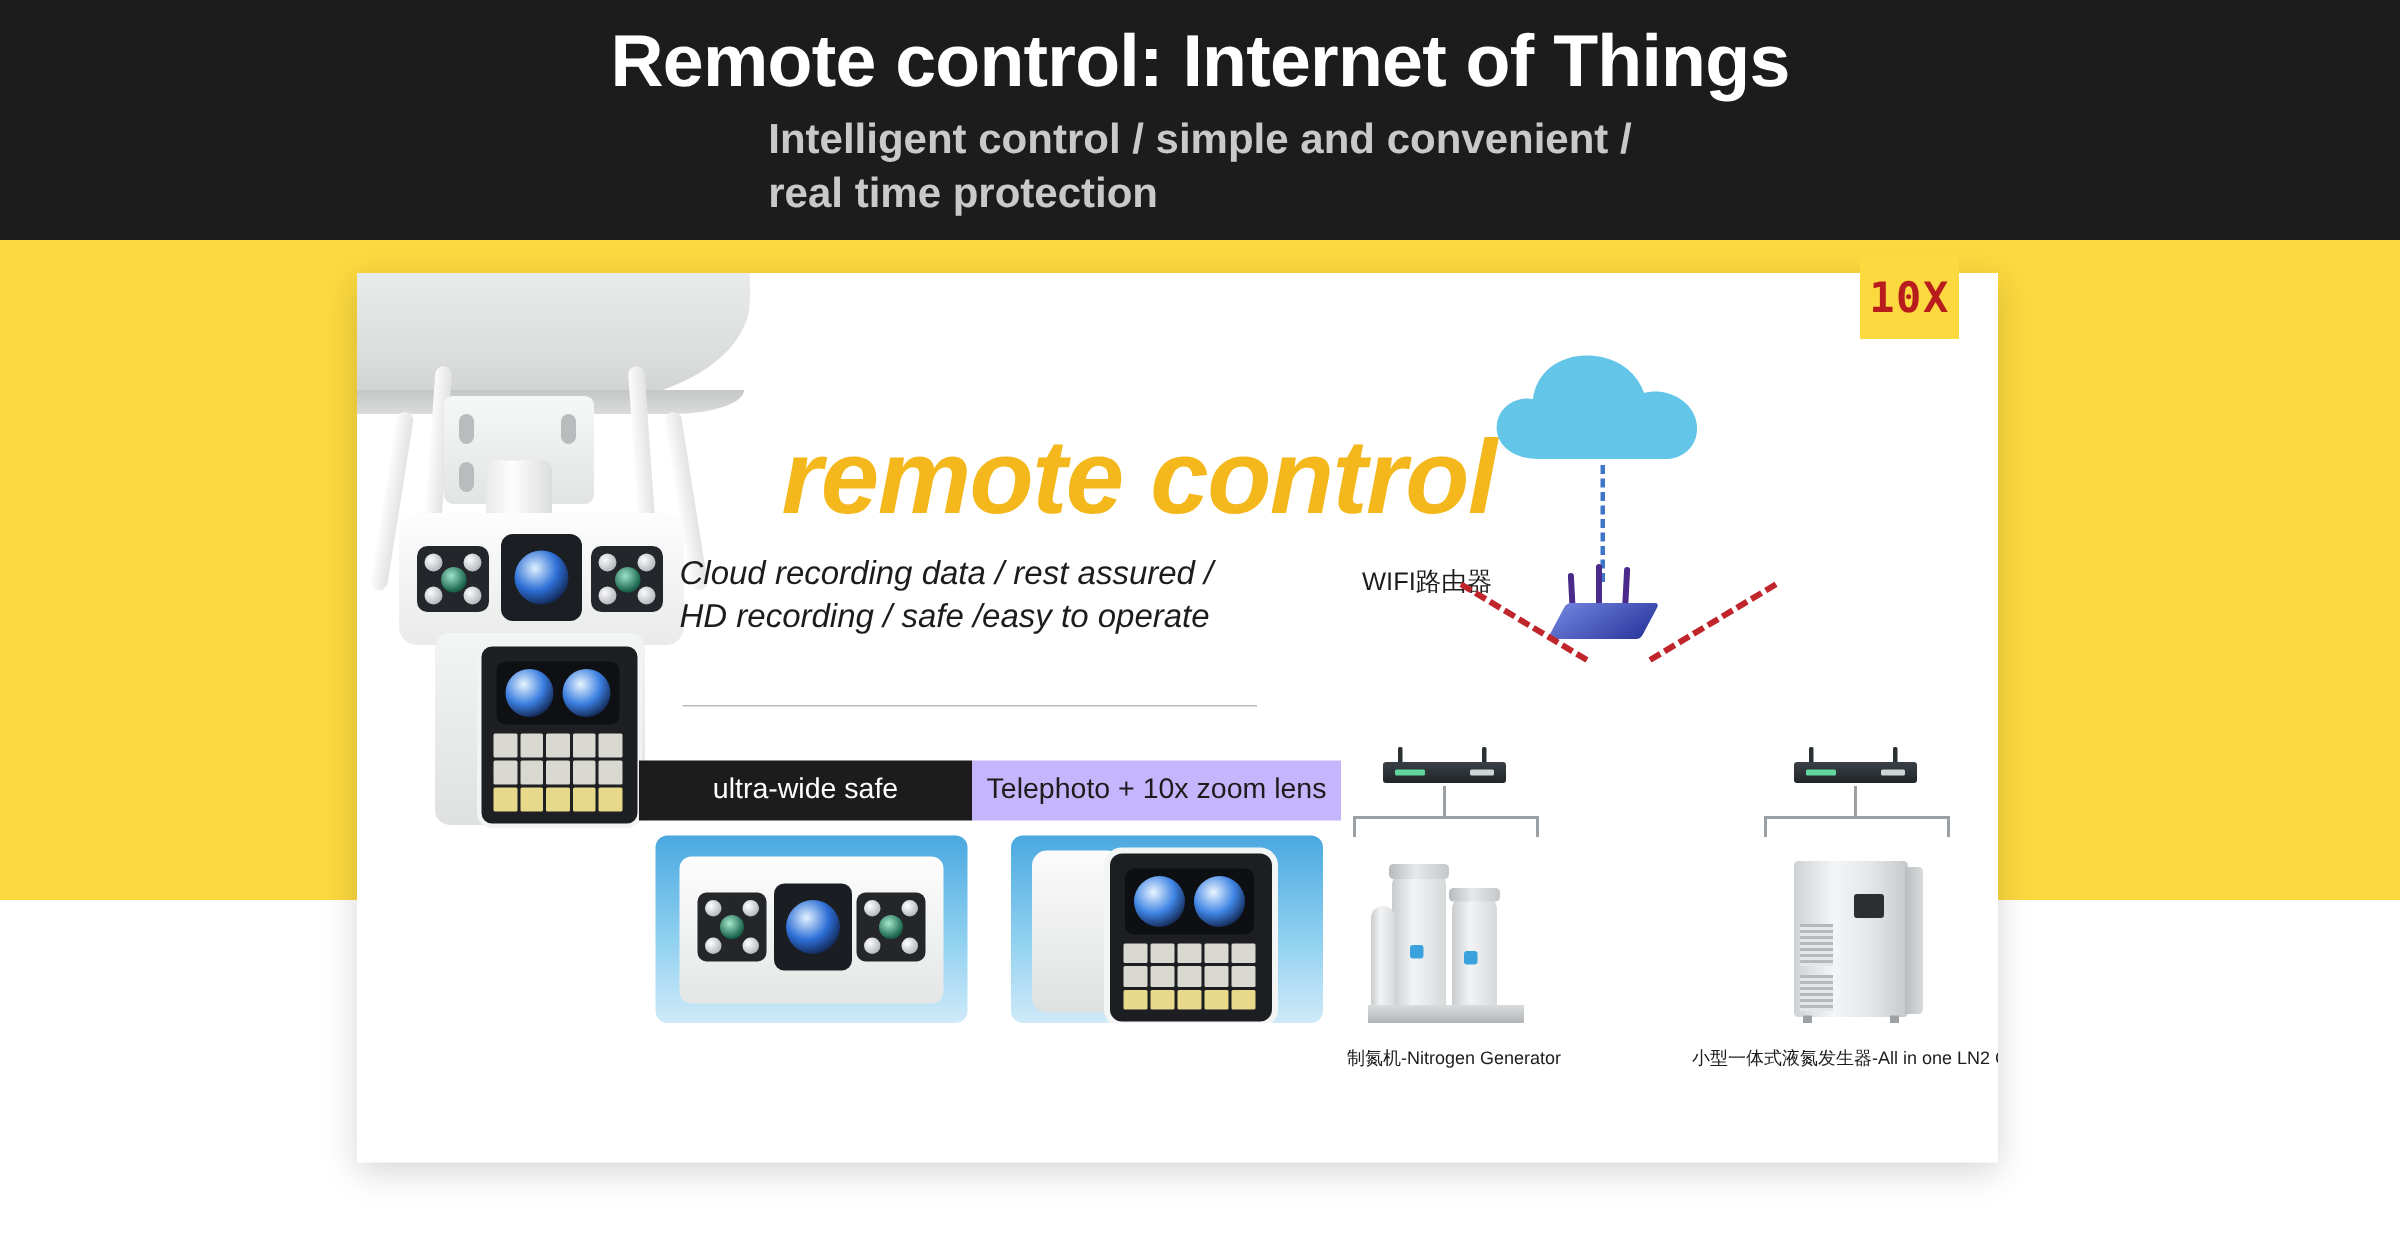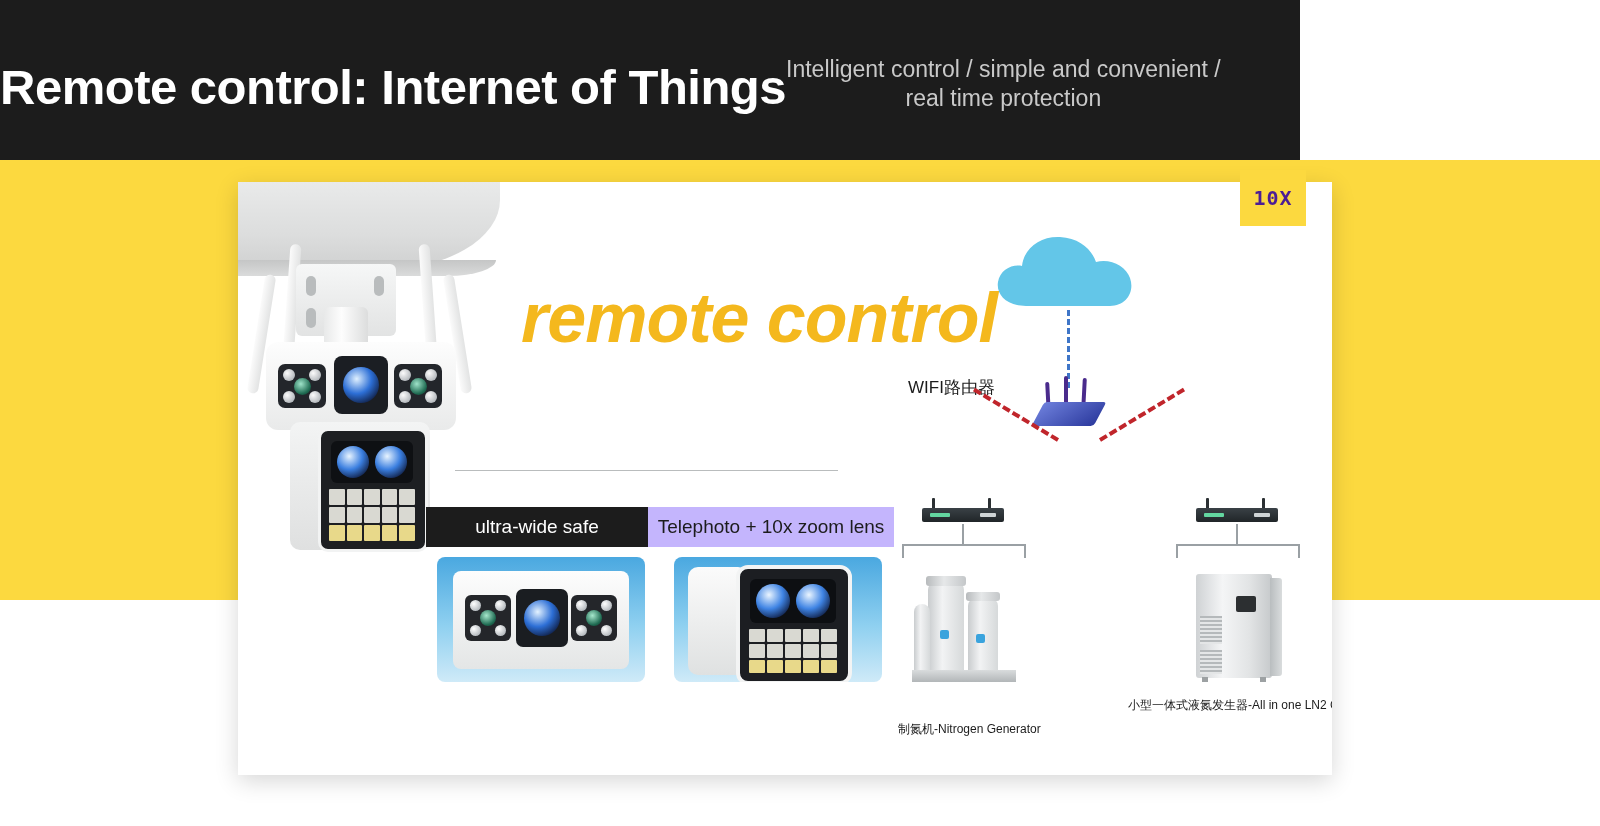--- a/index.html
+++ b/index.html
@@ -7,35 +7,35 @@
     width:1600px;height:826px;
     background:#ffffff;
     font-family:"Liberation Sans", sans-serif;
     overflow:hidden;
     position:relative;
   }
   .stage{position:relative;width:1600px;height:826px;overflow:hidden;background:#ffffff;}
 
   
   .header{
-    position:absolute;left:0;top:0;width:1300px;height:160px;
+    position:absolute;left:0;top:0;width:1600px;height:160px;
     background:#1c1c1c;
-    display:flex;flex-direction:row;align-items:center;justify-content:flex-start;
+    display:flex;flex-direction:column;align-items:center;justify-content:flex-start;
   }
   .header-title{
     margin-top:16px;
     font-size:49px;font-weight:bold;color:#ffffff;
     letter-spacing:-0.5px;line-height:1.05;
     white-space:nowrap;
     font-family:"Liberation Sans", sans-serif;
   }
   .header-sub{
     margin-top:8px;
-    font-size:23px;color:#c9c9c9;line-height:1.28;text-align:center;
-    font-weight:400;
+    font-size:28px;color:#c9c9c9;line-height:1.28;text-align:left;
+    font-weight:700;
   }
 
   
   .yellow-band{
     position:absolute;left:0;top:160px;width:1600px;height:440px;
     background:#fcd93f;
   }
 
   
   .card{
@@ -44,21 +44,21 @@
     box-shadow:0 6px 22px rgba(0,0,0,0.16);
     overflow:hidden;
   }
 
   
   .badge-10x{
     position:absolute;left:1240px;top:170px;width:66px;height:56px;
     background:#fcd93f;
     display:flex;align-items:center;justify-content:center;
     font-family:"DejaVu Sans Mono", monospace;
-    font-size:20px;font-weight:bold;color:#4c1d95;letter-spacing:1px;
+    font-size:28px;font-weight:bold;color:#b91c1c;letter-spacing:1px;
     z-index:6;
   }
 
   
   .cam-wrap{position:absolute;left:0px;top:0px;width:262px;height:370px;}
   .eave{
     position:absolute;left:0px;top:0px;width:262px;height:88px;
     background:linear-gradient(180deg,#e9eaea 0%,#dcdddd 60%,#cfd0d0 100%);
     border-bottom-right-radius:120px 70px;
   }
@@ -339,20 +339,21 @@
             <div class="led warm"></div>
             <div class="led warm"></div>
             <div class="led warm"></div>
           </div>
         </div>
       </div>
     </div>
 
     <div class="headline">remote control</div>
 
+    <div class="sub-italic">Cloud recording data / rest assured / HD recording / safe /easy to operate</div>
     <div class="divider"></div>
 
     <div class="bar black">ultra-wide safe</div>
     <div class="bar yellow">Telephoto + 10x zoom lens</div>
 
     <div class="photo p1">
       <div class="ph1-body">
         <div class="ph1-mod" style="left:12px;">
           <div class="ir" style="left:5px;top:5px;"></div>
           <div class="ir" style="left:30px;top:5px;"></div>
@@ -444,21 +445,21 @@
           <div class="tank" style="left:18px;top:12px;width:36px;height:92px;"></div>
           <div class="cap" style="left:16px;top:6px;width:40px;height:10px;"></div>
           <div class="tank" style="left:58px;top:28px;width:30px;height:76px;"></div>
           <div class="cap" style="left:56px;top:22px;width:34px;height:9px;"></div>
           <div class="tank" style="left:4px;top:34px;width:16px;height:70px;"></div>
           <div class="dot" style="left:30px;top:60px;"></div>
           <div class="dot" style="left:66px;top:64px;"></div>
           <div class="base"></div>
         </div>
       </div>
-      <div class="eq-label" style="left:0px;margin-top:24px;">制氮机-Nitrogen Generator</div>
+      <div class="eq-label" style="left:0px;">制氮机-Nitrogen Generator</div>
 
       <div class="equip" style="left:292px;">
         <div class="ln2">
           <div class="body"></div>
           <div class="side"></div>
           <div class="vent" style="top:46px;height:28px;"></div>
           <div class="vent" style="top:80px;height:24px;"></div>
           <div class="panel"></div>
           <div class="feet" style="left:12px;"></div>
           <div class="feet" style="left:70px;"></div>

